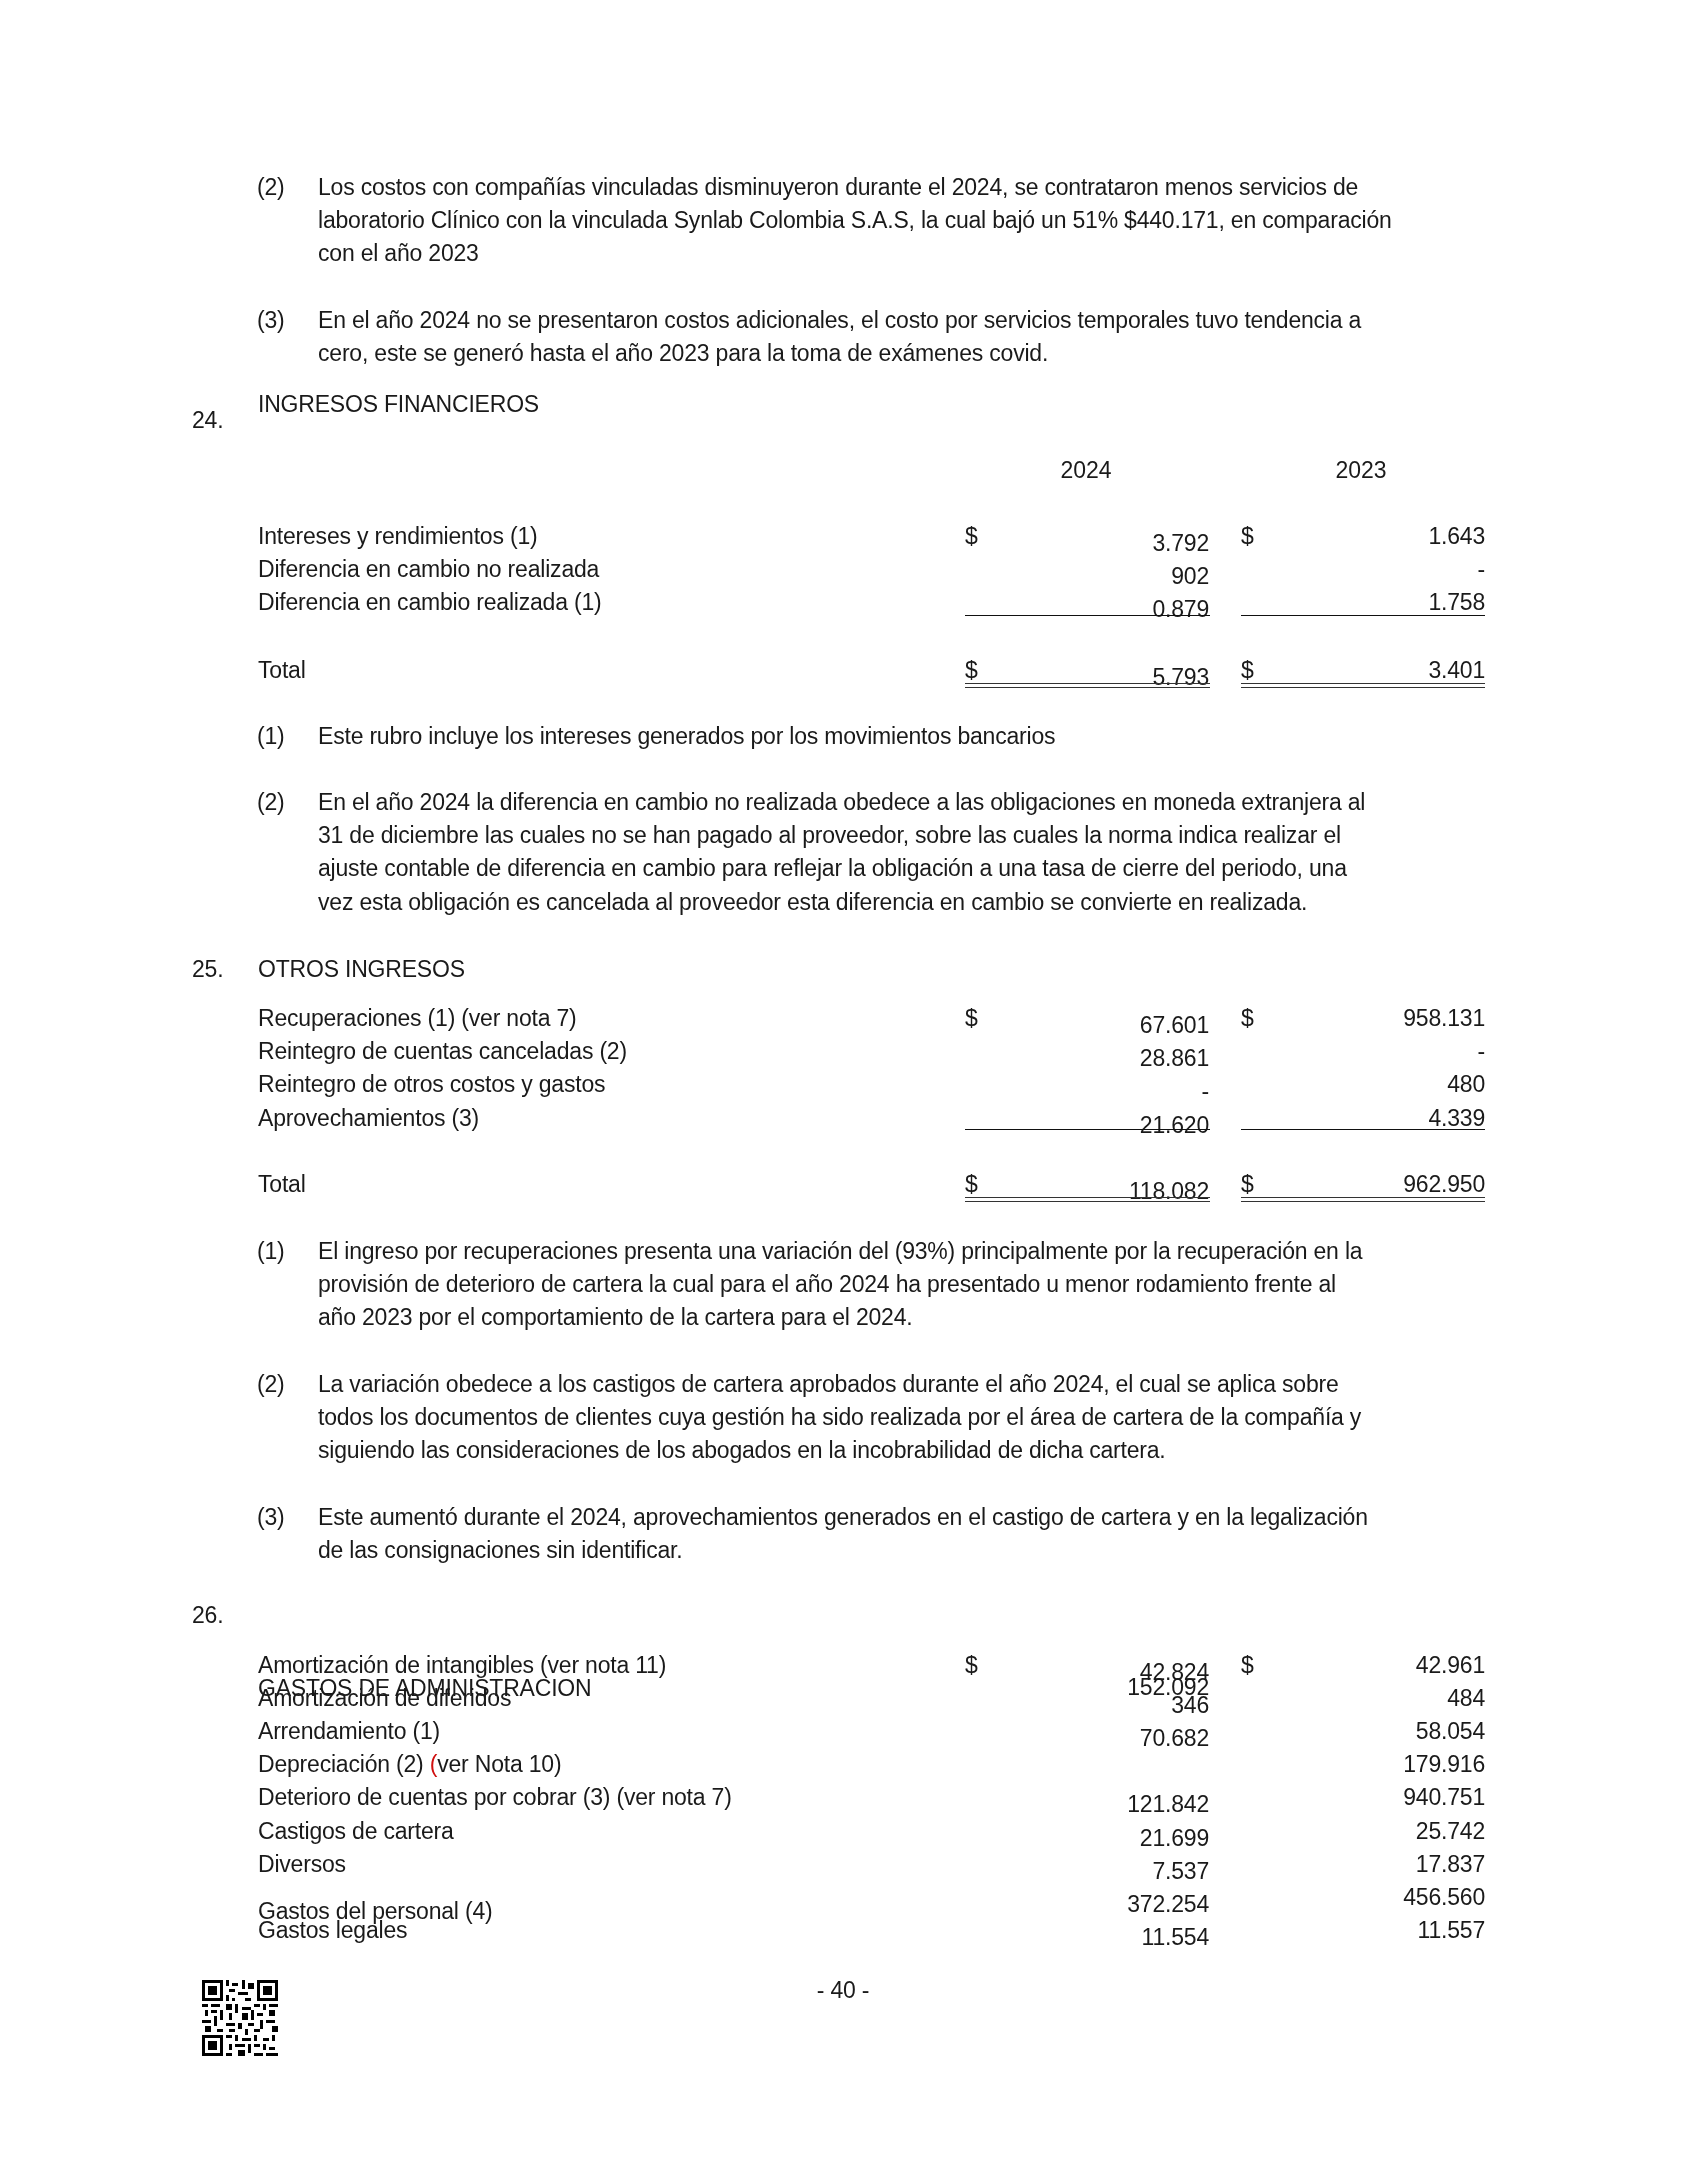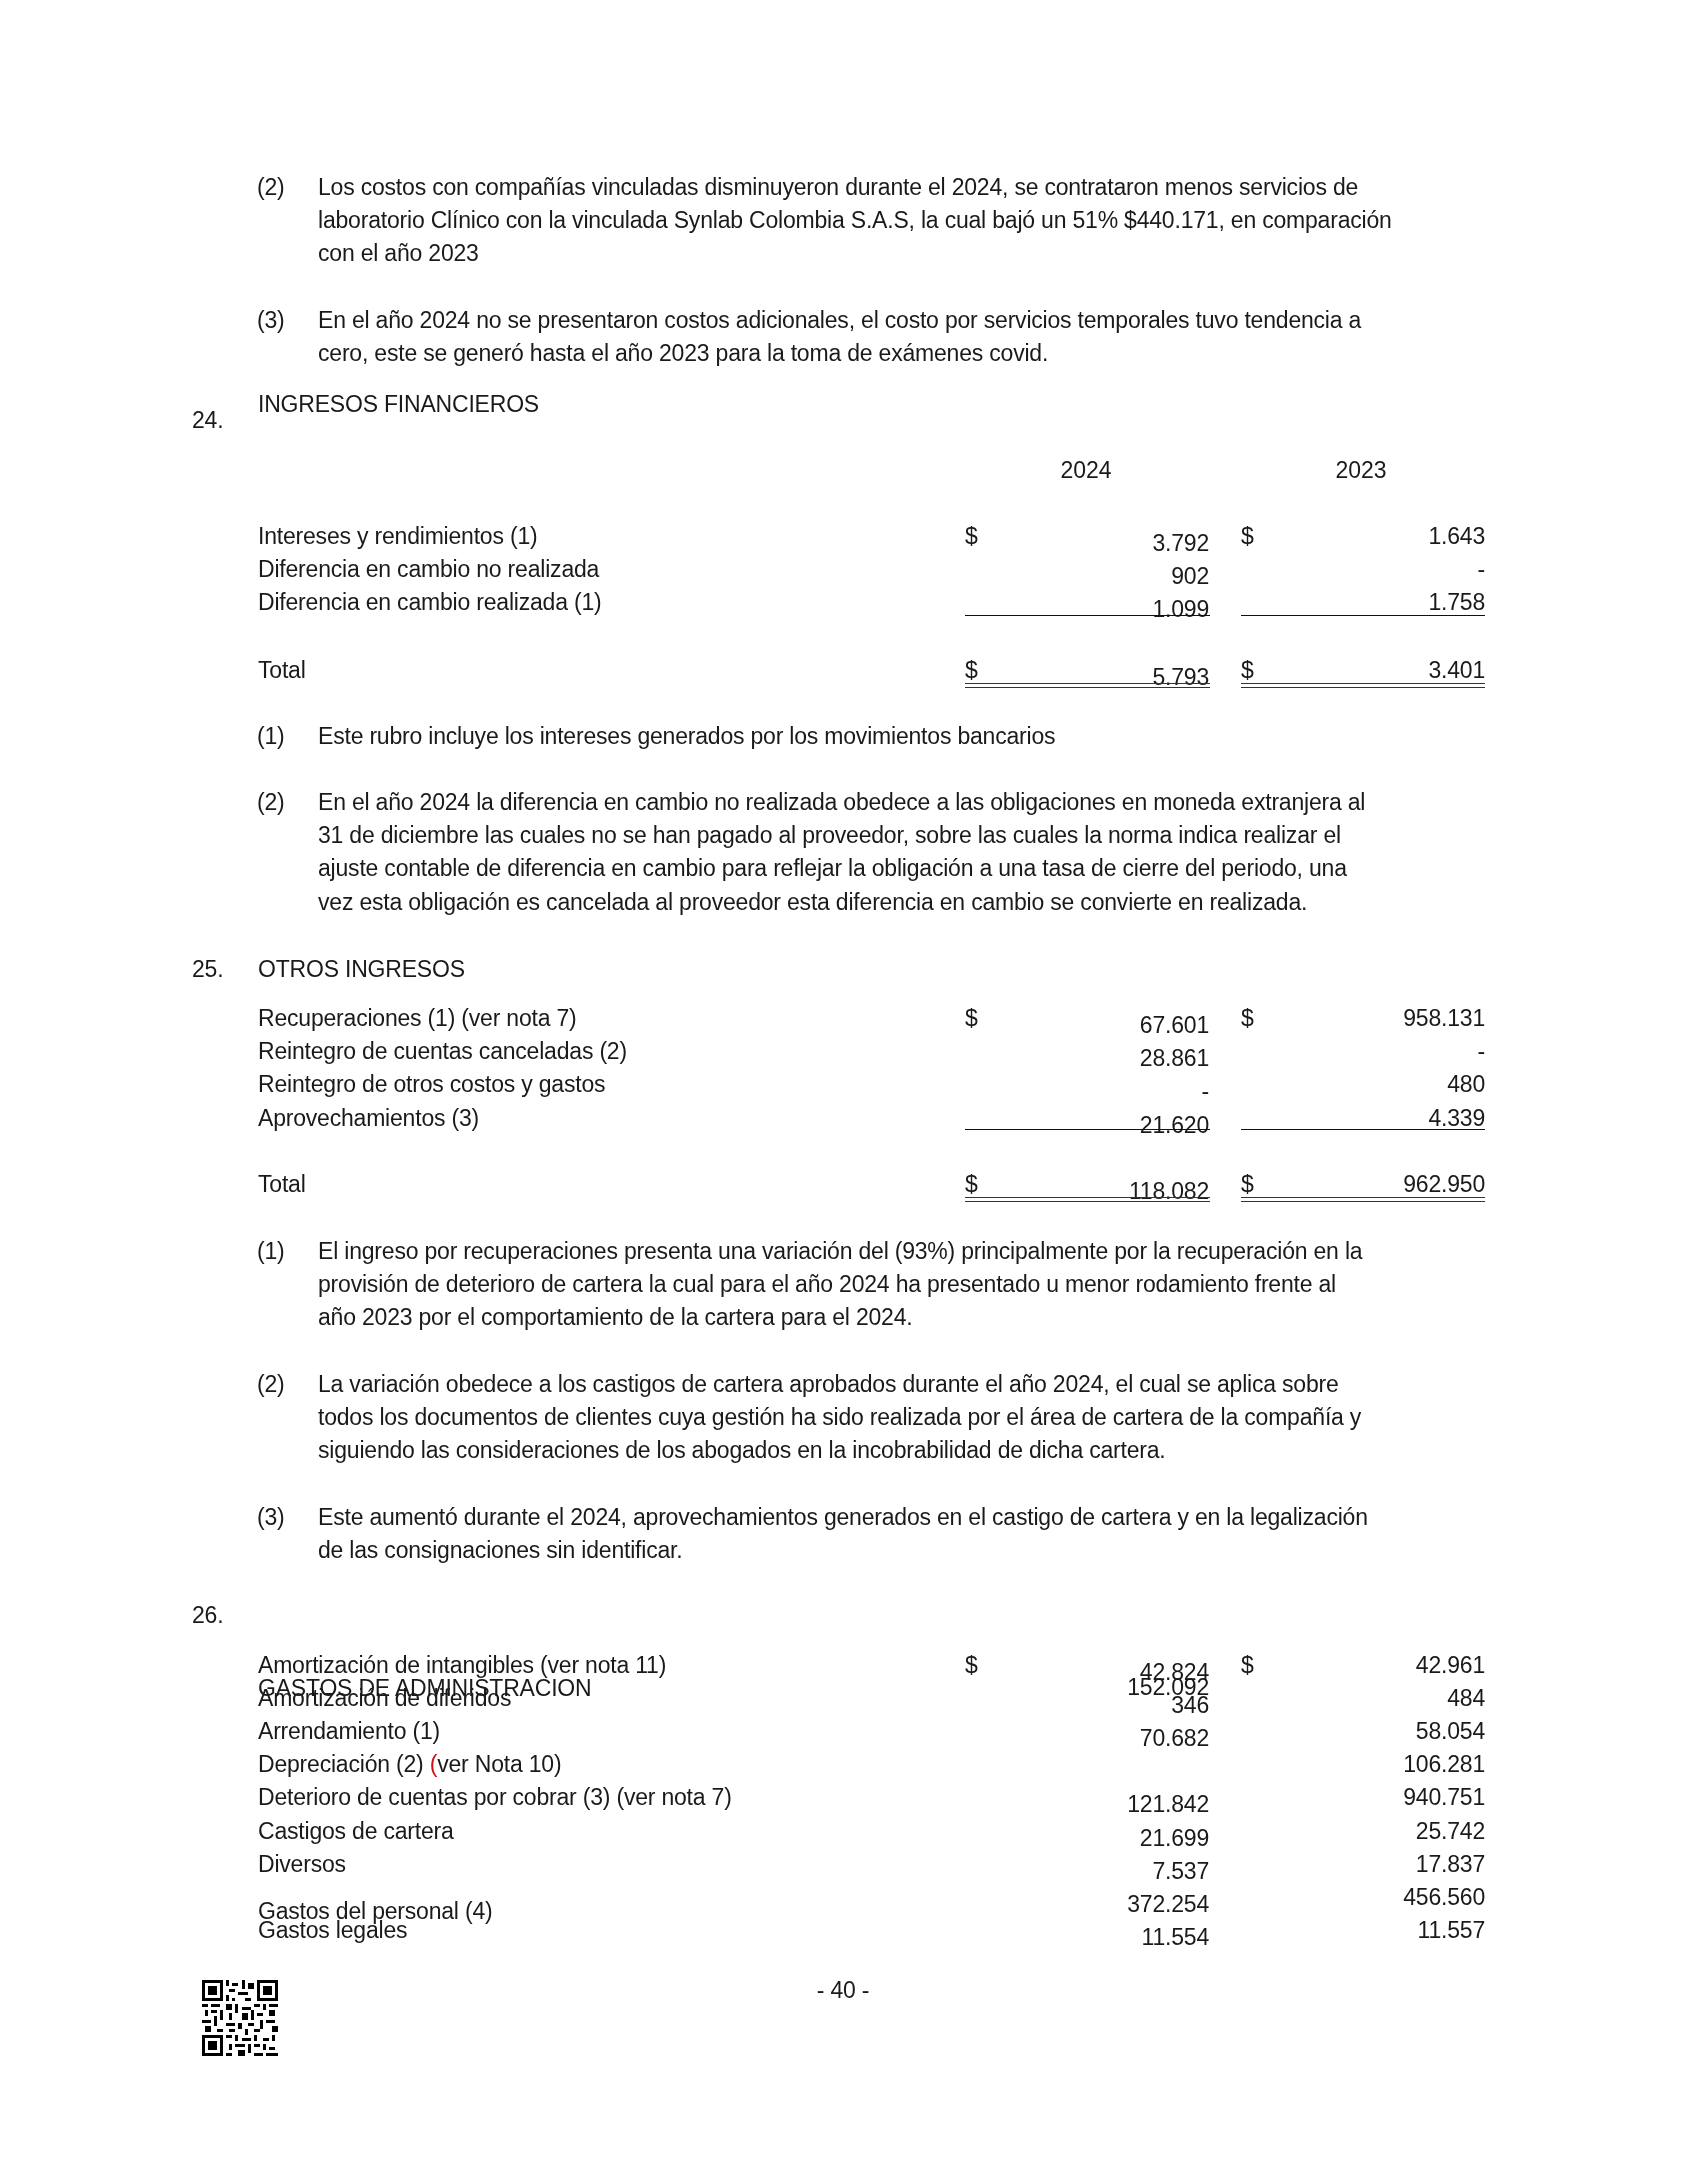--- a/index.html
+++ b/index.html
@@ -53,21 +53,21 @@
     <span class="abs txt dollar2" style="top:520px">$</span>
     <span class="abs txt val2" style="top:520px">1.643</span>
   </div>
   <div>
     <span class="abs txt row-label" style="top:553px">Diferencia en cambio no realizada</span>
     <span class="abs txt val1" style="top:553px">902</span>
     <span class="abs txt val2" style="top:553px">-</span>
   </div>
   <div>
     <span class="abs txt row-label" style="top:586px">Diferencia en cambio realizada (1)</span>
-    <span class="abs txt val1" style="top:586px">1.099</span>
+    <span class="abs txt val1" style="top:586px">0.879</span>
     <span class="abs txt val2" style="top:586px">1.758</span>
   </div>
   <div class="abs ul1" style="top:615px"></div>
   <div class="abs ul2" style="top:615px"></div>
 
   <div>
     <span class="abs txt row-label" style="top:654px">Total</span>
     <span class="abs txt dollar1" style="top:654px">$</span>
     <span class="abs txt val1" style="top:654px">5.793</span>
     <span class="abs txt dollar2" style="top:654px">$</span>
@@ -164,21 +164,21 @@
     <span class="abs txt val2" style="top:1682px">484</span>
   </div>
   <div>
     <span class="abs txt row-label" style="top:1715px">Arrendamiento (1)</span>
     <span class="abs txt val1" style="top:1715px">70.682</span>
     <span class="abs txt val2" style="top:1715px">58.054</span>
   </div>
   <div>
     <span class="abs txt row-label" style="top:1748px"><span>Depreciación (2) </span><span class="red">(</span><span>ver Nota 10)</span></span>
     <span class="abs txt val1" style="top:1664px">152.092</span>
-    <span class="abs txt val2" style="top:1748px">106.281</span>
+    <span class="abs txt val2" style="top:1748px">179.916</span>
   </div>
   <div>
     <span class="abs txt row-label" style="top:1781px">Deterioro de cuentas por cobrar (3) (ver nota 7)</span>
     <span class="abs txt val1" style="top:1781px">121.842</span>
     <span class="abs txt val2" style="top:1781px">940.751</span>
   </div>
   <div>
     <span class="abs txt row-label" style="top:1815px">Castigos de cartera</span>
     <span class="abs txt val1" style="top:1815px">21.699</span>
     <span class="abs txt val2" style="top:1815px">25.742</span>

